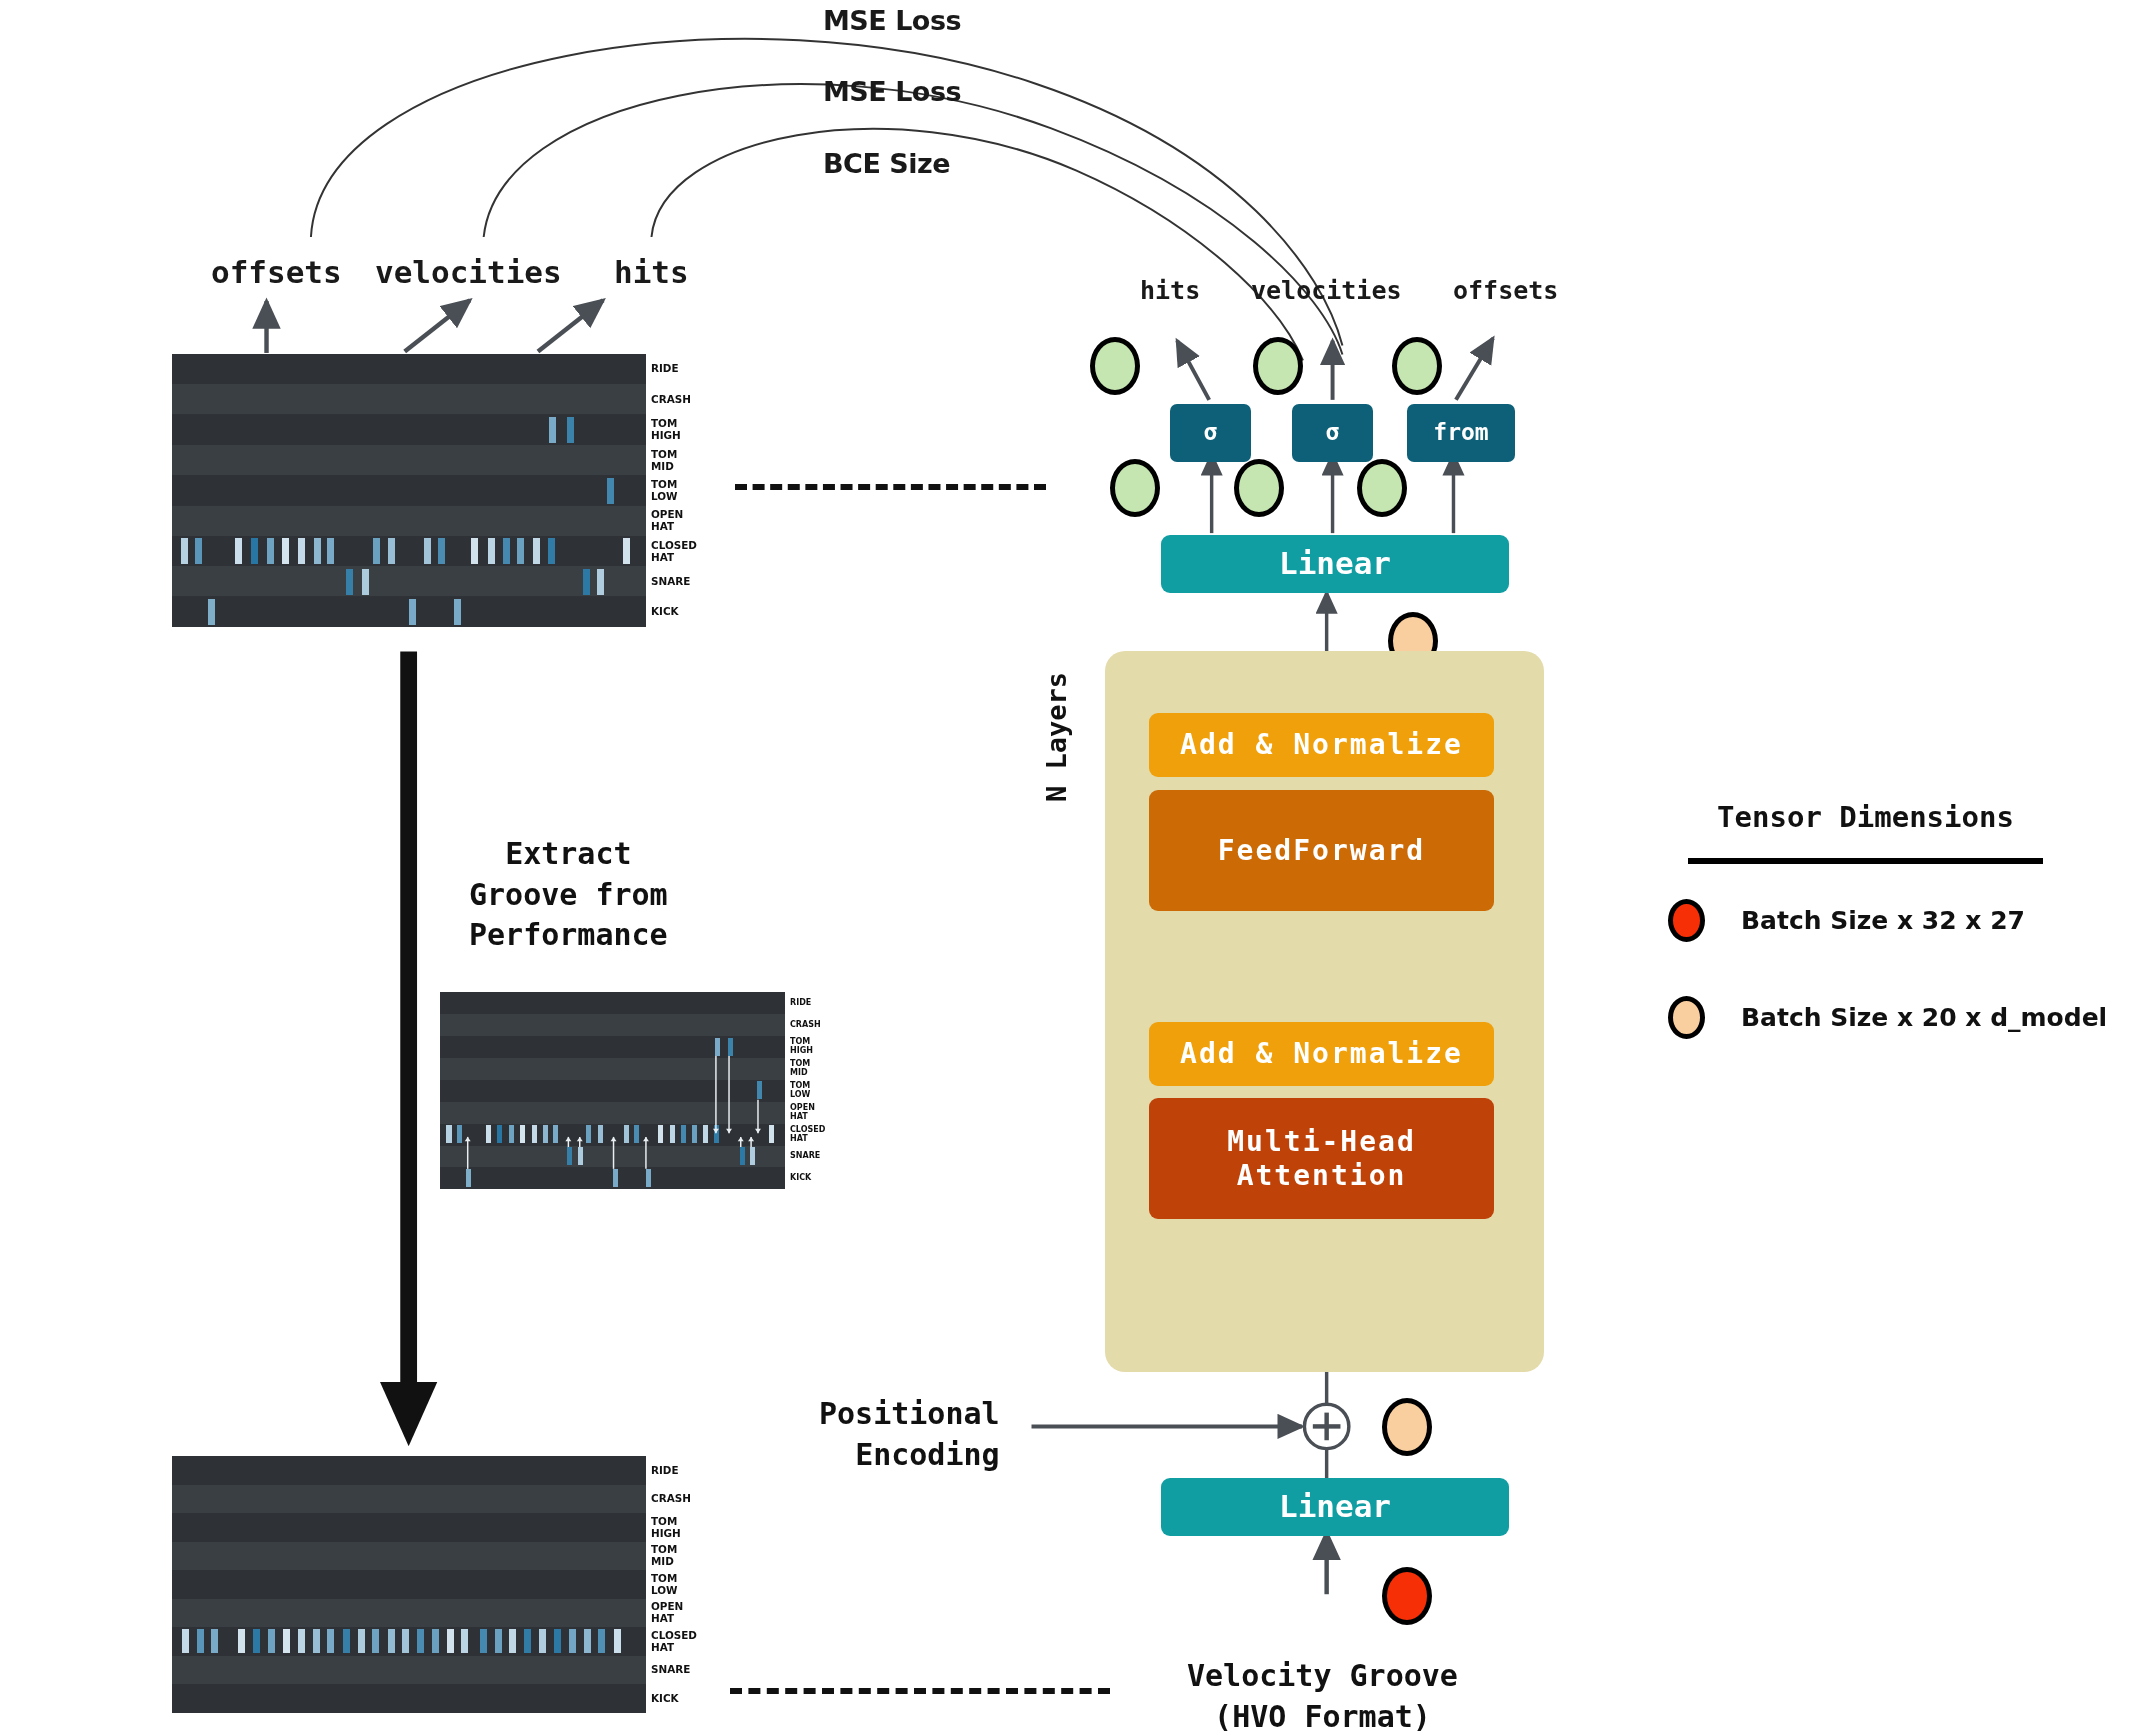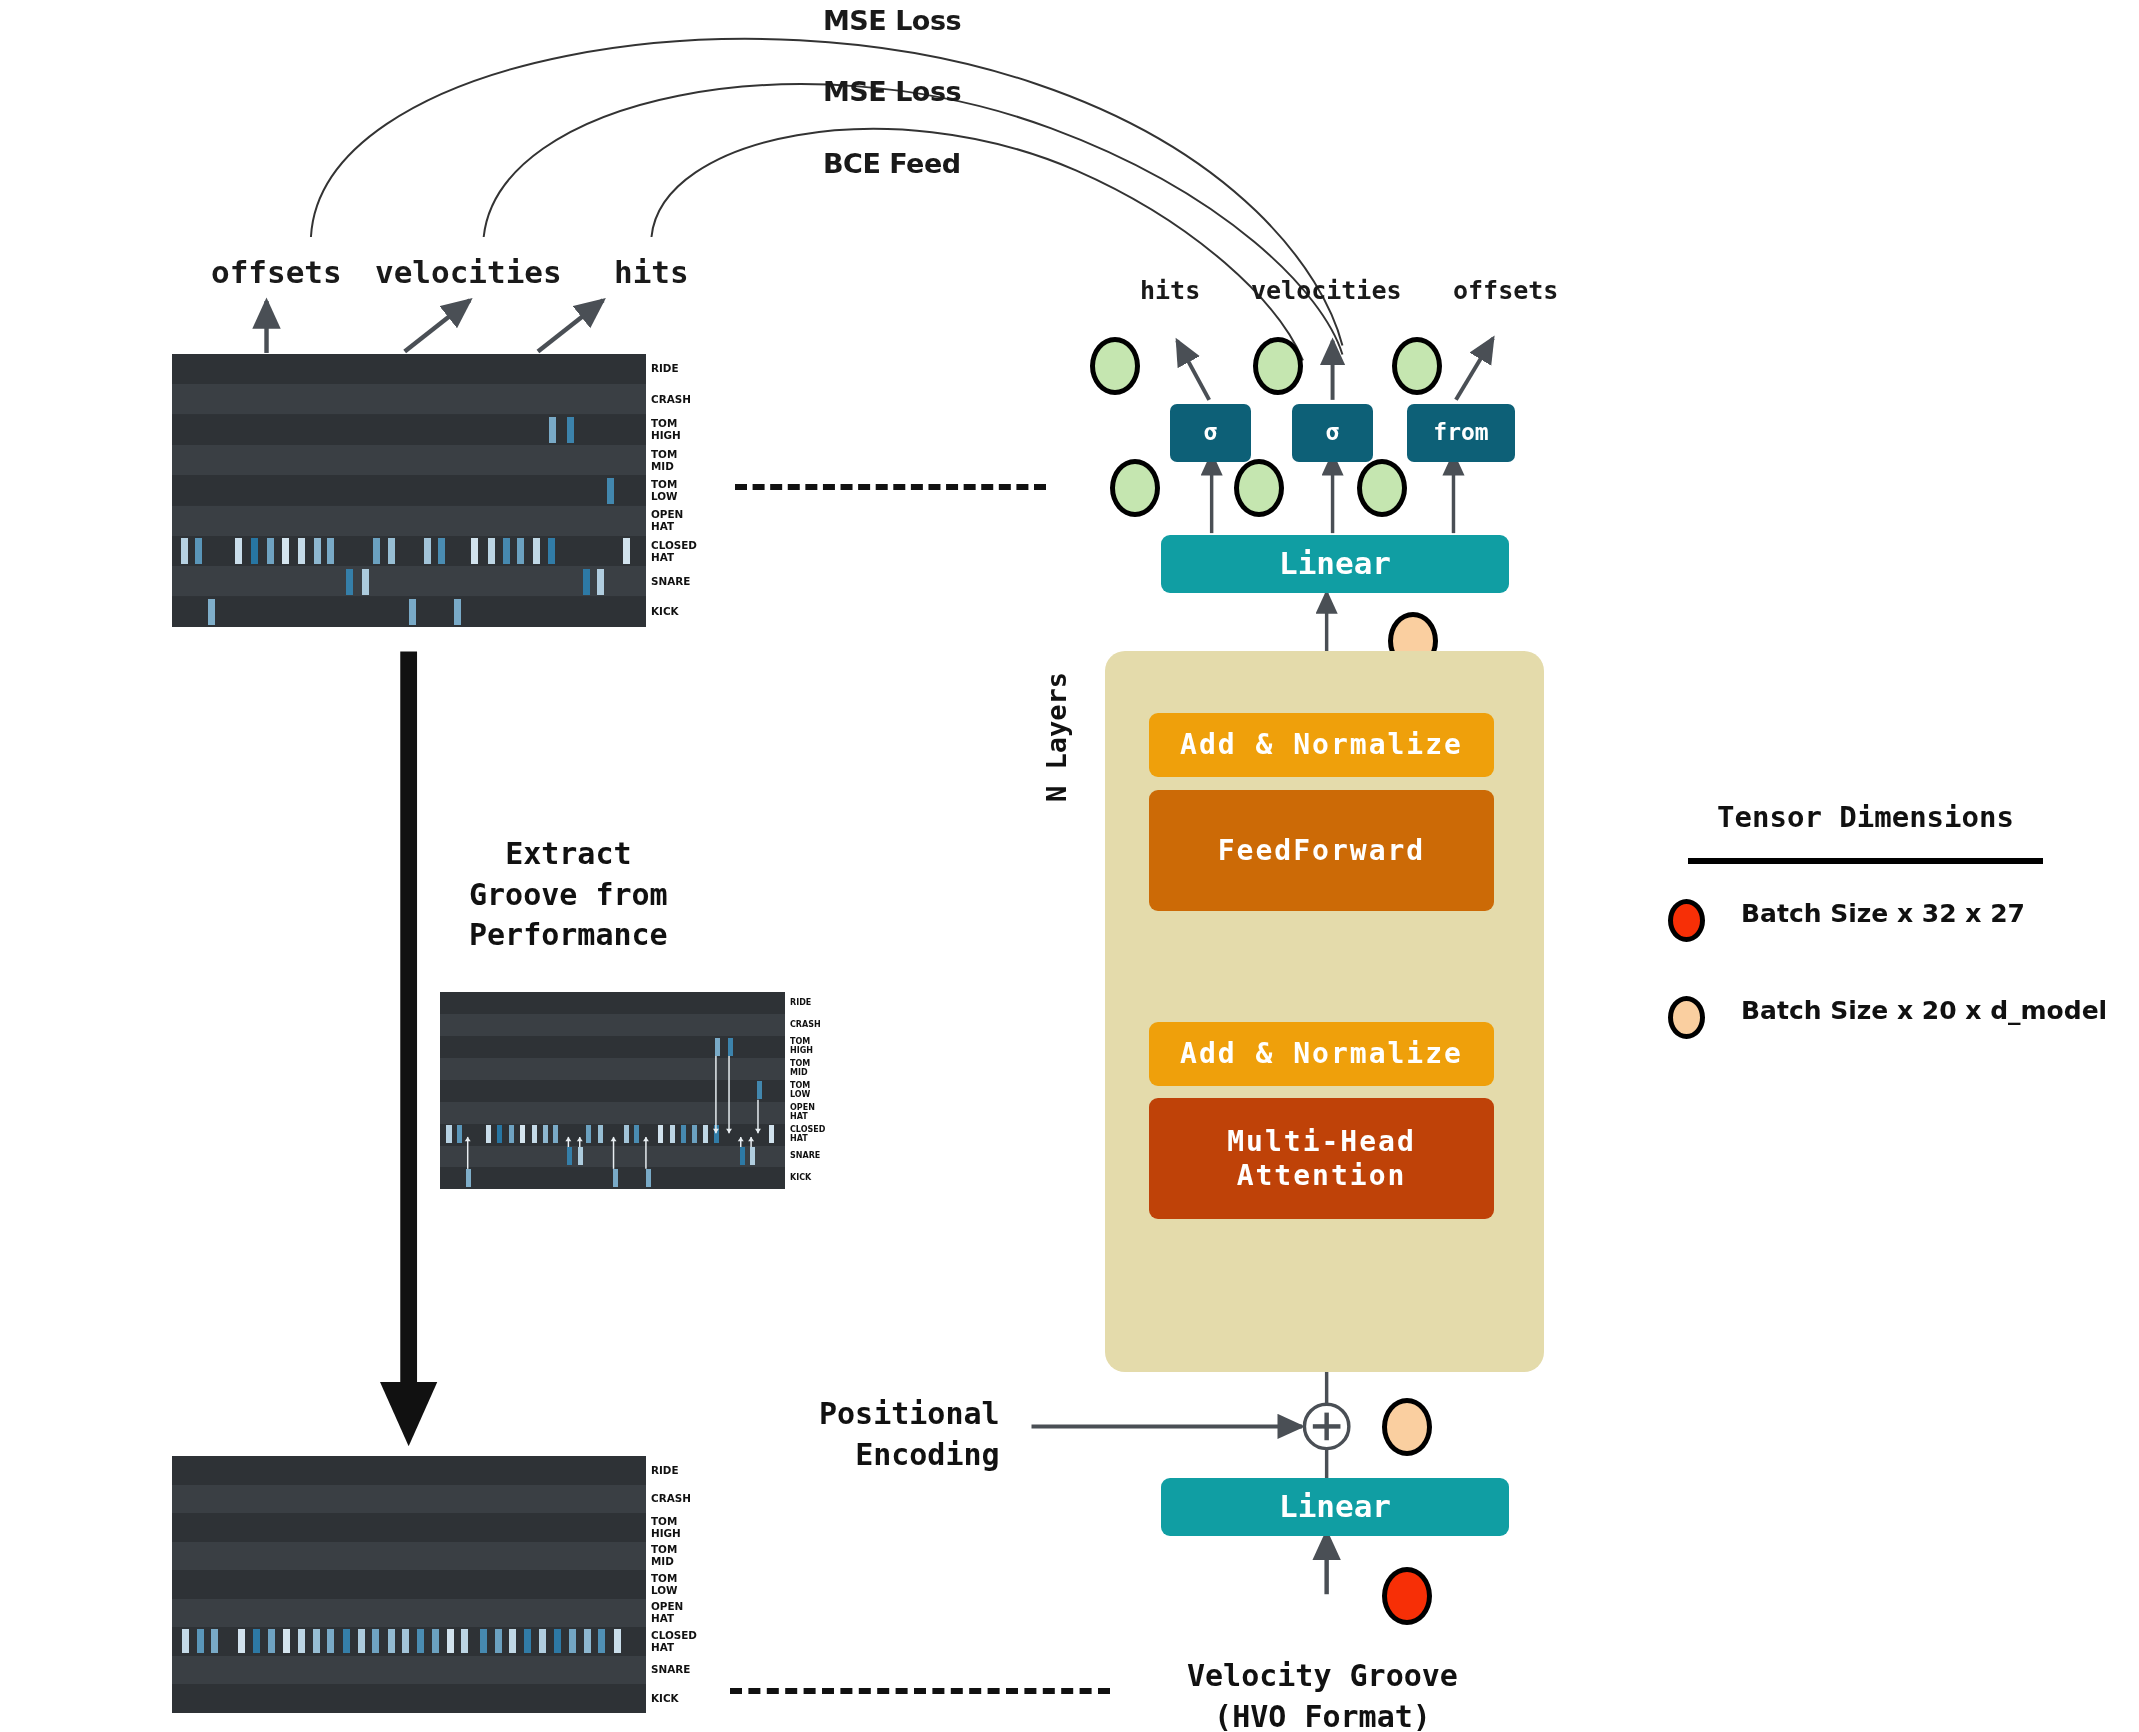--- a/index.html
+++ b/index.html
@@ -36,21 +36,21 @@
   .circ{position:absolute;border-radius:50%;border:5.4px solid #000;box-sizing:border-box;}
   .circ.green{background:#C5E6B0;}
   .circ.tan{background:#FACFA0;}
   .circ.red{background:#F72F06;}
 
   
   .legend{position:absolute;}
   .legend-title{font-family:"DejaVu Sans Mono", monospace;font-weight:bold;
                 font-size:29px;color:#111;text-align:center;white-space:nowrap;}
   .legend-rule{height:6.4px;background:#000;}
-  .legend-row{display:flex;}
+  .legend-row{display:flex;align-items:center;}
   .legend-swatch{width:37px;height:43px;border-radius:50%;border:5.4px solid #000;
                  box-sizing:border-box;flex:0 0 auto;}
   .legend-text{font-family:"DejaVu Sans", sans-serif;font-weight:bold;font-size:25px;
                color:#111;margin-left:36px;white-space:nowrap;}
 
   
   .roll{position:absolute;background:#2f3337;}
   .roll .lane{position:absolute;left:0;right:0;}
   .roll .note{position:absolute;}
   .roll-labels{position:absolute;}
@@ -123,21 +123,21 @@
     <line x1="2700" y1="1080" x2="2700" y2="920" stroke="#4a4f55" stroke-width="7" marker-end="url(#ah)"></line>
     <line x1="2945" y1="1080" x2="2945" y2="920" stroke="#4a4f55" stroke-width="7" marker-end="url(#ah)"></line>
 
     <line x1="2450" y1="810" x2="2385" y2="690" stroke="#4a4f55" stroke-width="8" marker-end="url(#ah)"></line>
     <line x1="2700" y1="810" x2="2700" y2="690" stroke="#4a4f55" stroke-width="8" marker-end="url(#ah)"></line>
     <line x1="2950" y1="810" x2="3025" y2="685" stroke="#4a4f55" stroke-width="8" marker-end="url(#ah)"></line>
   </svg>
 
   <div class="abs loss-label" style="left:823px;top:5px;">MSE Loss</div>
   <div class="abs loss-label" style="left:823px;top:76px;">MSE Loss</div>
-  <div class="abs loss-label" style="left:823px;top:148px;">BCE Feed</div>
+  <div class="abs loss-label" style="left:823px;top:148px;">BCE Size</div>
 
   <div class="abs io-label" style="left:211px;top:254px;">offsets</div>
   <div class="abs io-label" style="left:375px;top:254px;">velocities</div>
   <div class="abs io-label" style="left:614px;top:254px;">hits</div>
 
   <div class="abs io-label-sm" style="left:1140px;top:276px;">hits</div>
   <div class="abs io-label-sm" style="left:1251px;top:276px;">velocities</div>
   <div class="abs io-label-sm" style="left:1453px;top:276px;">offsets</div>
 
   <div class="circ green" style="left:1090px;top:337px;width:50px;height:58px;"></div>

